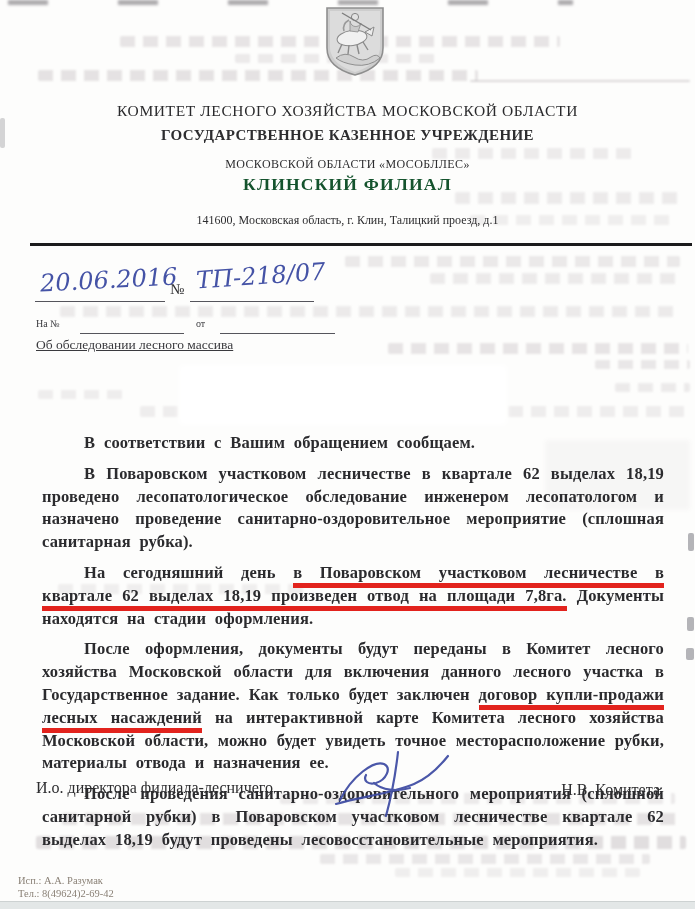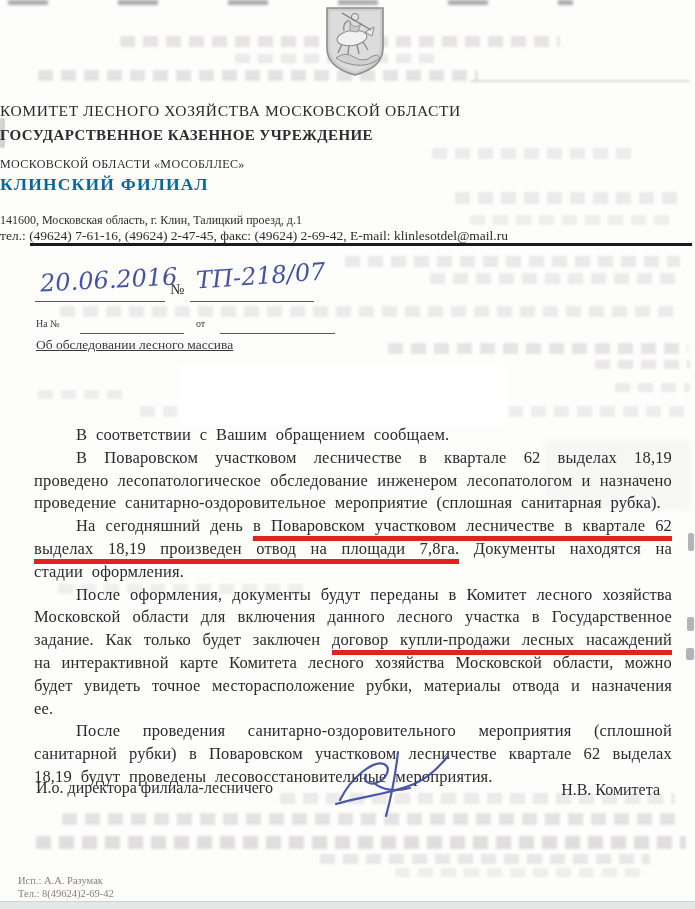--- a/index.html
+++ b/index.html
@@ -25,43 +25,43 @@
     filter:blur(1.5px); z-index:1; }
   .edge-mark { position:absolute; background:#5c5c66; opacity:.45; filter:blur(.7px); z-index:1; border-radius:2px; }
   .bottom-band { position:absolute; left:0; bottom:0; width:695px; height:8px;
     background:#e3e7e7; border-top:1px solid #cdd2d2; z-index:4; }
   
   .redaction { position:absolute; left:183px; top:369px; width:320px; height:52px;
     background:#ffffff; box-shadow:0 0 6px 4px #ffffff; z-index:2; }
   
   .ink { position:absolute; z-index:3; }
   .emblem { left:324px; top:5px; width:62px; height:73px; }
-  .lh-center { left:0; width:695px; text-align:left; }
+  .lh-center { left:0; width:695px; text-align:center; }
   .org1 { top:102px; font-size:15.5px; letter-spacing:.6px; color:#2a2a2c; }
   .org2 { top:127px; font-size:15px; letter-spacing:.4px;font-weight:bold; }
   .org3 { top:157px; font-size:12px; letter-spacing:.4px; }
-  .branch { top:174px; font-size:17.5px; font-weight:bold; letter-spacing:1.2px; color:#0369a1; }
+  .branch { top:174px; font-size:17.5px; font-weight:bold; letter-spacing:1.2px; color:#14532d; }
   .addr { top:213px; font-size:12px; }
   .contacts { top:228px; font-size:13.5px; }
   .head-rule { left:30px; top:243px; width:662px; height:3px; background:#1b1b1d; }
   
   .handwriting { font-style:italic; color:#4553a6; font-size:24px;
     font-family:"DejaVu Serif", serif; transform:rotate(-3deg); white-space:nowrap; }
   .hw-date { left:40px; top:266px; }
   .hw-num  { left:196px; top:262px; transform:rotate(-4deg); }
   .num-sign { left:170px; top:281px; font-size:15px; }
   .ruled { position:absolute; height:1px; background:#55555c; z-index:3; }
   .on-label { font-size:10px; color:#3a3a3e; }
   .na-no { left:36px; top:318px; }
   .ot { left:196px; top:318px; }
   .subject { left:36px; top:337px; font-size:13.5px; color:#3a3a3e;text-decoration:underline; }
   
   .body-text { left:34px; top:424px; width:638px; font-size:16.5px; line-height:22.8px;
     text-align:justify; letter-spacing:.15px; word-spacing:4.5px; color:#2b2b2e; }
-  .body-text p { text-indent:42px; margin:0; }
+  .body-text p { text-indent:42px; margin:8px;font-weight:bold; }
   .redline { border-bottom:5px solid #e2231d; padding-bottom:1px; }
   
   .sig-title { left:36px; top:779px; font-size:16px; }
   .sig-name { left:0; top:781px; width:660px; text-align:right; font-size:16px; }
   .sig-scribble { left:330px; top:748px; width:125px; height:72px; }
   
   .footer { left:18px; top:874px; font-size:10.5px; color:#8a8176; line-height:13px;
     font-family:"Liberation Serif", serif; }
 </style>
 </head>
@@ -112,21 +112,20 @@
     <path d="M26,16 C27,23 35,23 37,18 L34,27 L26,26 Z" fill="#c9c9c9" stroke="#8a8a8a" stroke-width=".8"></path>
     <path d="M18,8 L47,25" stroke="#7d7d7d" stroke-width="1.4"></path>
     <path d="M25,15 q-7,4 -5,11" stroke="#9a9a9a" stroke-width="1.6" fill="none"></path>
   </svg>
 
   <div class="ink lh-center org1">КОМИТЕТ ЛЕСНОГО ХОЗЯЙСТВА МОСКОВСКОЙ  ОБЛАСТИ</div>
   <div class="ink lh-center org2">ГОСУДАРСТВЕННОЕ КАЗЕННОЕ  УЧРЕЖДЕНИЕ</div>
   <div class="ink lh-center org3">МОСКОВСКОЙ ОБЛАСТИ «МОСОБЛЛЕС»</div>
   <div class="ink lh-center branch">КЛИНСКИЙ ФИЛИАЛ</div>
   <div class="ink lh-center addr">141600, Московская область, г. Клин, Талицкий проезд, д.1</div>
-  <div class="ink lh-center contacts">тел.: (49624) 7-61-16, (49624) 2-47-45, факс: (49624) 2-69-42, E-mail: klinlesotdel@mail.ru</div>
   <div class="ink head-rule"></div>
 
   <div class="ink handwriting hw-date">20.06.2016</div>
   <div class="ruled" style="left:35px;top:301px;width:130px;"></div>
   <div class="ink num-sign">№</div>
   <div class="ink handwriting hw-num">ТП-218/07</div>
   <div class="ruled" style="left:190px;top:301px;width:124px;"></div>
 
   <div class="ink on-label na-no">На №</div>
   <div class="ruled" style="left:80px;top:333px;width:104px;"></div>

